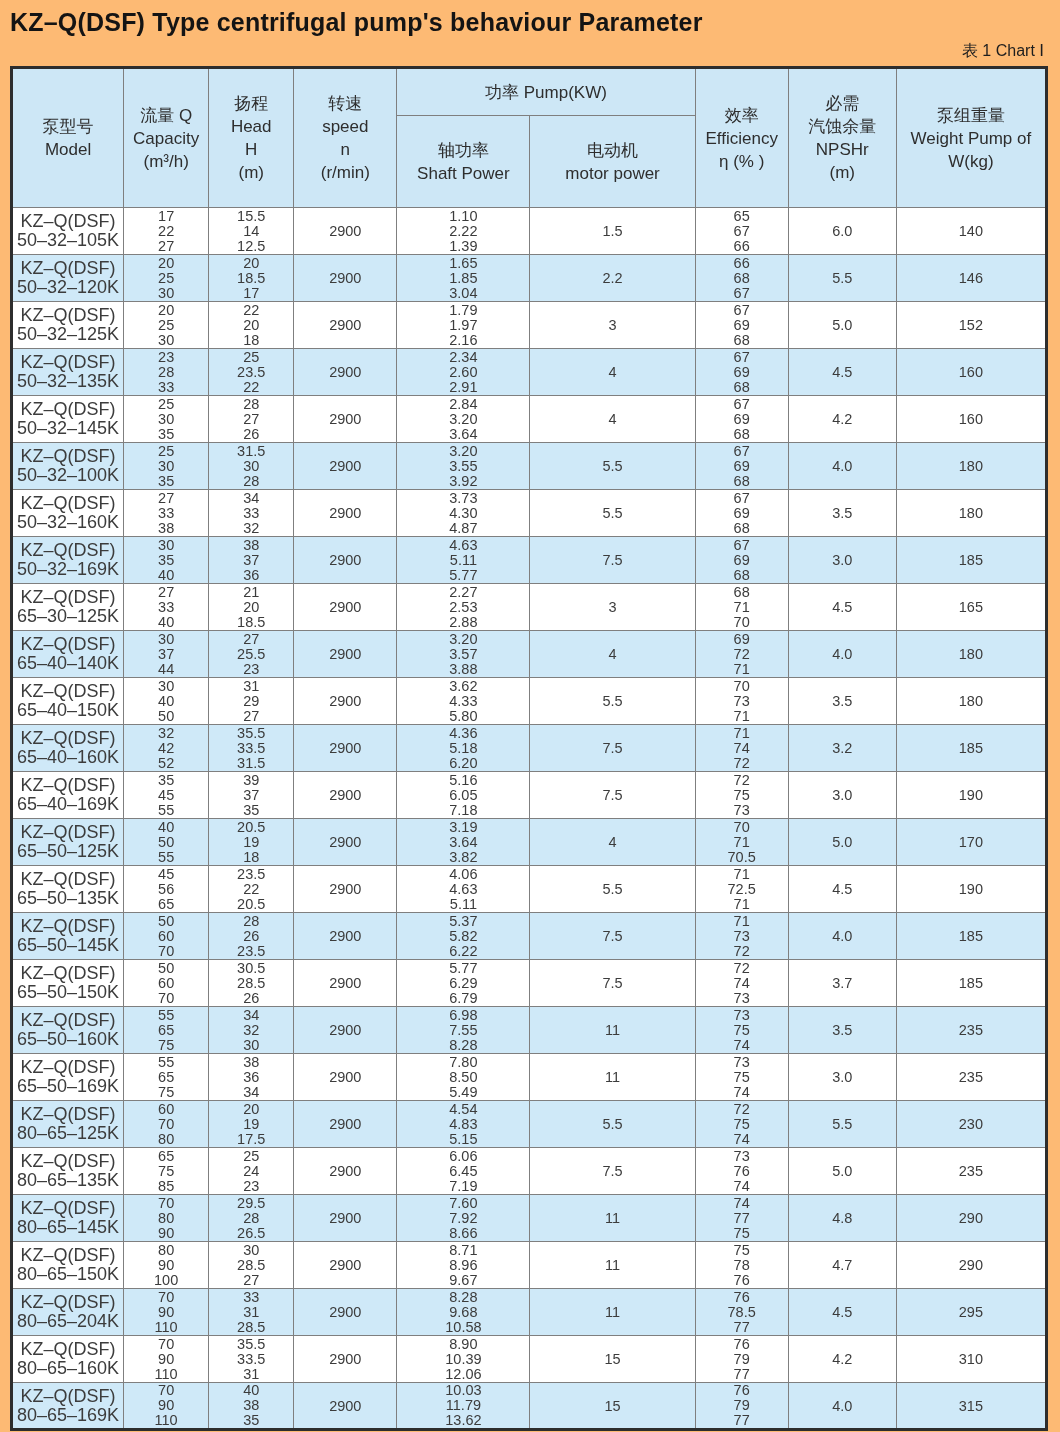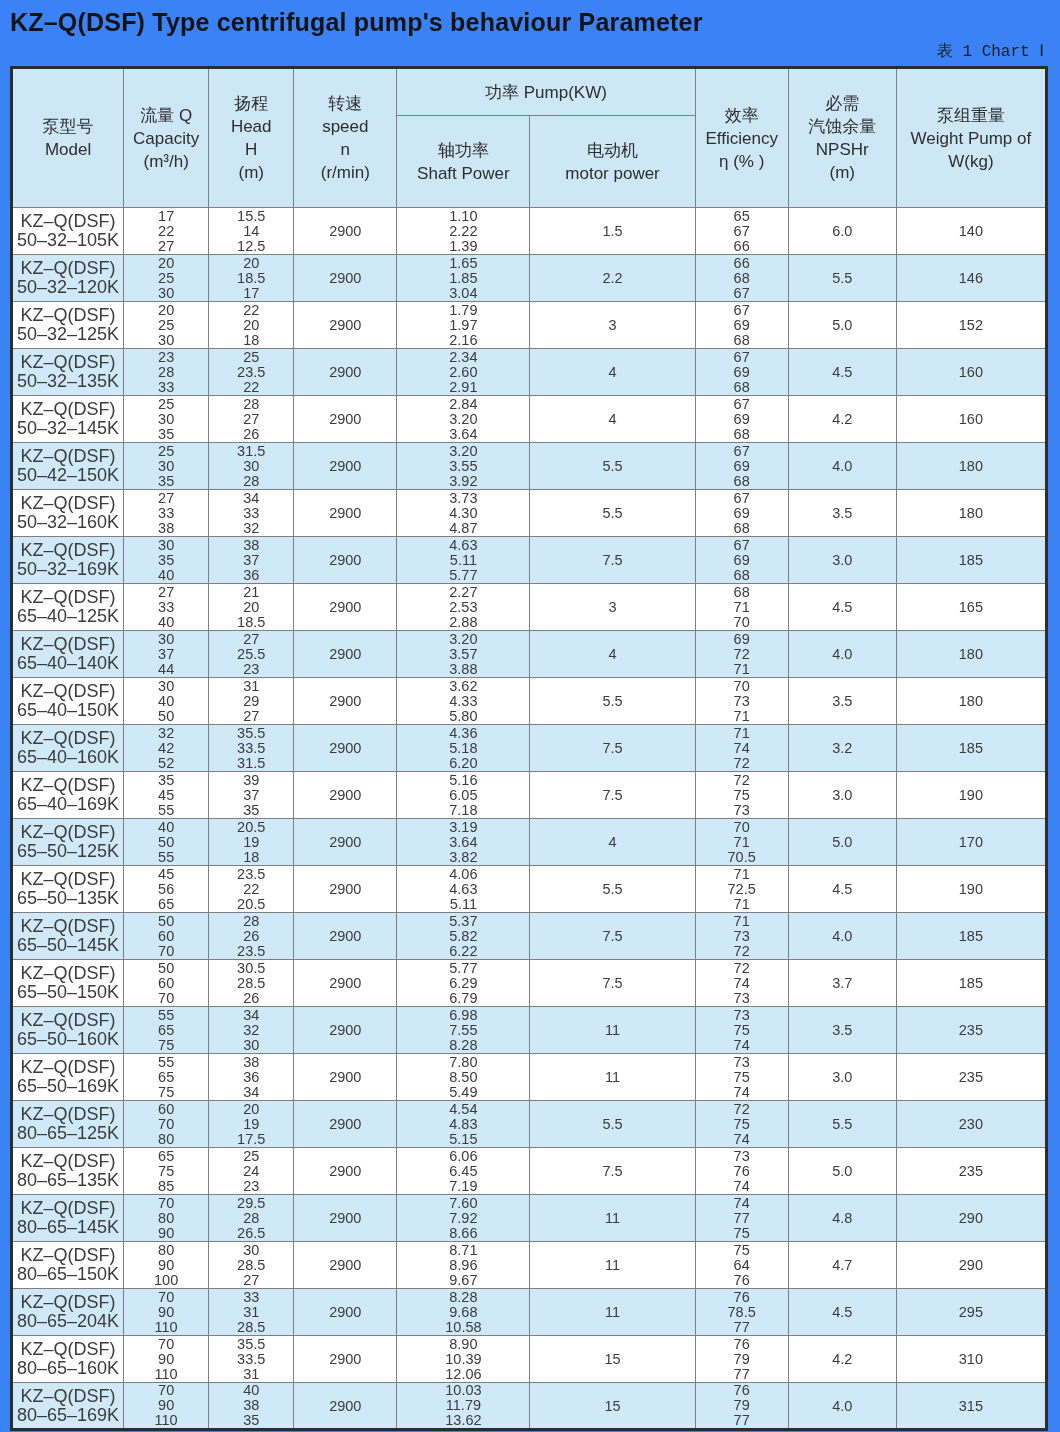--- a/index.html
+++ b/index.html
@@ -1,19 +1,19 @@
 <!DOCTYPE html>
 <html><head>
 <meta charset="utf-8">
 <style>
   * { margin:0; padding:0; box-sizing:border-box; }
   html,body { width:1060px; background:#fbfbfb; font-family:"Liberation Sans","DejaVu Sans",sans-serif; color:#3a3a3a; }
-  .page { width:1060px; height:1432px; background:#3b82f6; overflow:hidden; }
+  .page { width:1060px; height:1432px; background:#fdba74; overflow:hidden; }
   .title { font-size:25px; font-weight:bold; color:#141414; padding:8px 0 0 10px; letter-spacing:.2px; }
-  .table-label { text-align:right; font-size:16px; color:#1e1e1e; padding-right:16px; margin-top:4px; margin-bottom:4px;font-family:Liberation Mono, monospace; }
+  .table-label { text-align:right; font-size:16px; color:#1e1e1e; padding-right:16px; margin-top:4px; margin-bottom:4px; }
   table { border-collapse:collapse; table-layout:fixed; margin-left:10px; width:1038px; border:3px solid #2d2d2d; }
   th, td { border:1px solid #7f7f7f; text-align:center; vertical-align:middle; padding:0; overflow:hidden; }
   thead th { background:#cde7f6; font-weight:normal; font-size:17px; color:#2e2e2e; }
   thead tr.h1 th { height:48px; }
   thead tr.h2 th { height:92px;text-align:center; }
   thead th.span2 { height:140px; }
   .hln { display:block; line-height:23px; }
   tbody tr { height:47px; background:#ffffff; }
   tbody tr:nth-child(even) { background:#cfe9f8; }
   tbody td { font-size:14.5px; color:#3c3c3c; }
@@ -243,21 +243,21 @@
       <span class="ln">69</span>
       <span class="ln">68</span>
     </td>
     <td>4.2</td>
     <td>160</td>
   </tr>
 
   <tr>
     <td class="model-cell">
       <span class="ln">KZ–Q(DSF)</span>
-      <span class="ln">50–42–150K</span>
+      <span class="ln">50–32–100K</span>
     </td>
     <td>
       <span class="ln">25</span>
       <span class="ln">30</span>
       <span class="ln">35</span>
     </td>
     <td>
       <span class="ln">31.5</span>
       <span class="ln">30</span>
       <span class="ln">28</span>
@@ -336,21 +336,21 @@
       <span class="ln">69</span>
       <span class="ln">68</span>
     </td>
     <td>3.0</td>
     <td>185</td>
   </tr>
 
   <tr>
     <td class="model-cell">
       <span class="ln">KZ–Q(DSF)</span>
-      <span class="ln">65–40–125K</span>
+      <span class="ln">65–30–125K</span>
     </td>
     <td>
       <span class="ln">27</span>
       <span class="ln">33</span>
       <span class="ln">40</span>
     </td>
     <td>
       <span class="ln">21</span>
       <span class="ln">20</span>
       <span class="ln">18.5</span>
@@ -791,21 +791,21 @@
     </td>
     <td>2900</td>
     <td>
       <span class="ln">8.71</span>
       <span class="ln">8.96</span>
       <span class="ln">9.67</span>
     </td>
     <td>11</td>
     <td>
       <span class="ln">75</span>
-      <span class="ln">64</span>
+      <span class="ln">78</span>
       <span class="ln">76</span>
     </td>
     <td>4.7</td>
     <td>290</td>
   </tr>
 
   <tr>
     <td class="model-cell">
       <span class="ln">KZ–Q(DSF)</span>
       <span class="ln">80–65–204K</span>

